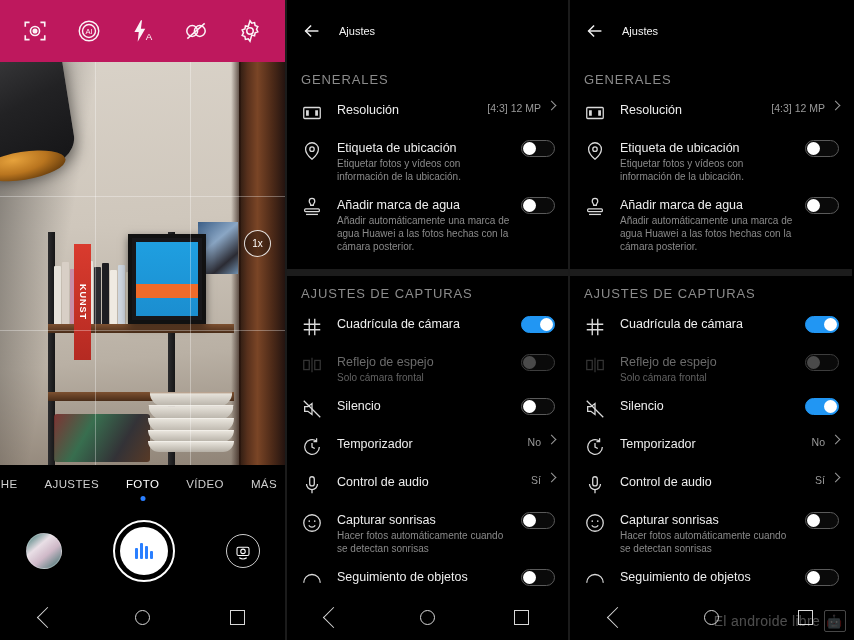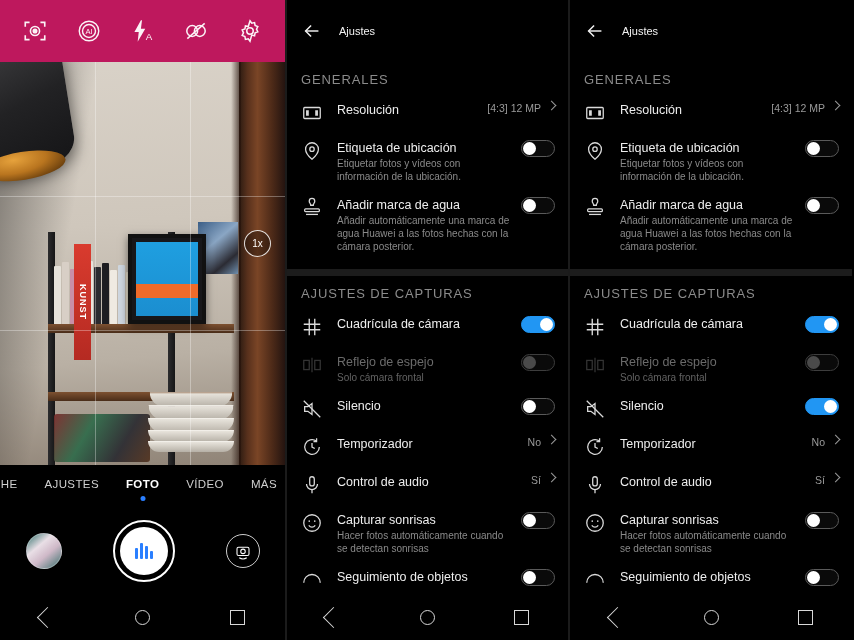--- a/index.html
+++ b/index.html
@@ -129,21 +129,21 @@
   
   .mode-strip {
     position: absolute; top: 466px; left: 0; width: 285px; height: 36px;
     display: flex; align-items: center; justify-content: space-between;
     padding: 0 2px; background: #000;
   }
   .mode {
     color: #cfcfcf; font-size: 11.5px; letter-spacing: .4px; position: relative;
     padding: 2px 6px; white-space: nowrap;
   }
-  .mode.active { color: #fff; font-weight: bold; }
+  .mode.active { color: #fff; font-weight: normal; }
   .mode.active::after {
     content: ""; position: absolute; left: 50%; transform: translateX(-50%);
     bottom: -9px; width: 5px; height: 5px; border-radius: 50%; background: #2a7fff;
   }
   .mode.cut { margin-left: -16px; }
   .shutter-row {
     position: absolute; top: 510px; left: 0; width: 285px; height: 82px;
     display: flex; align-items: center; justify-content: space-around;
   }
   .thumb {
@@ -715,15 +715,19 @@
           <i></i>
         </div>
     </div>
 
     <div class="navbar">
       <div class="nb nb-back"></div>
       <div class="nb nb-home"></div>
       <div class="nb nb-rec"></div>
     </div>
 
+    <div class="watermark">
+      <span>El androide libre</span>
+      <span class="wm-bot">🤖</span>
+    </div>
   </div>
 
 </div>
 
 </body></html>

